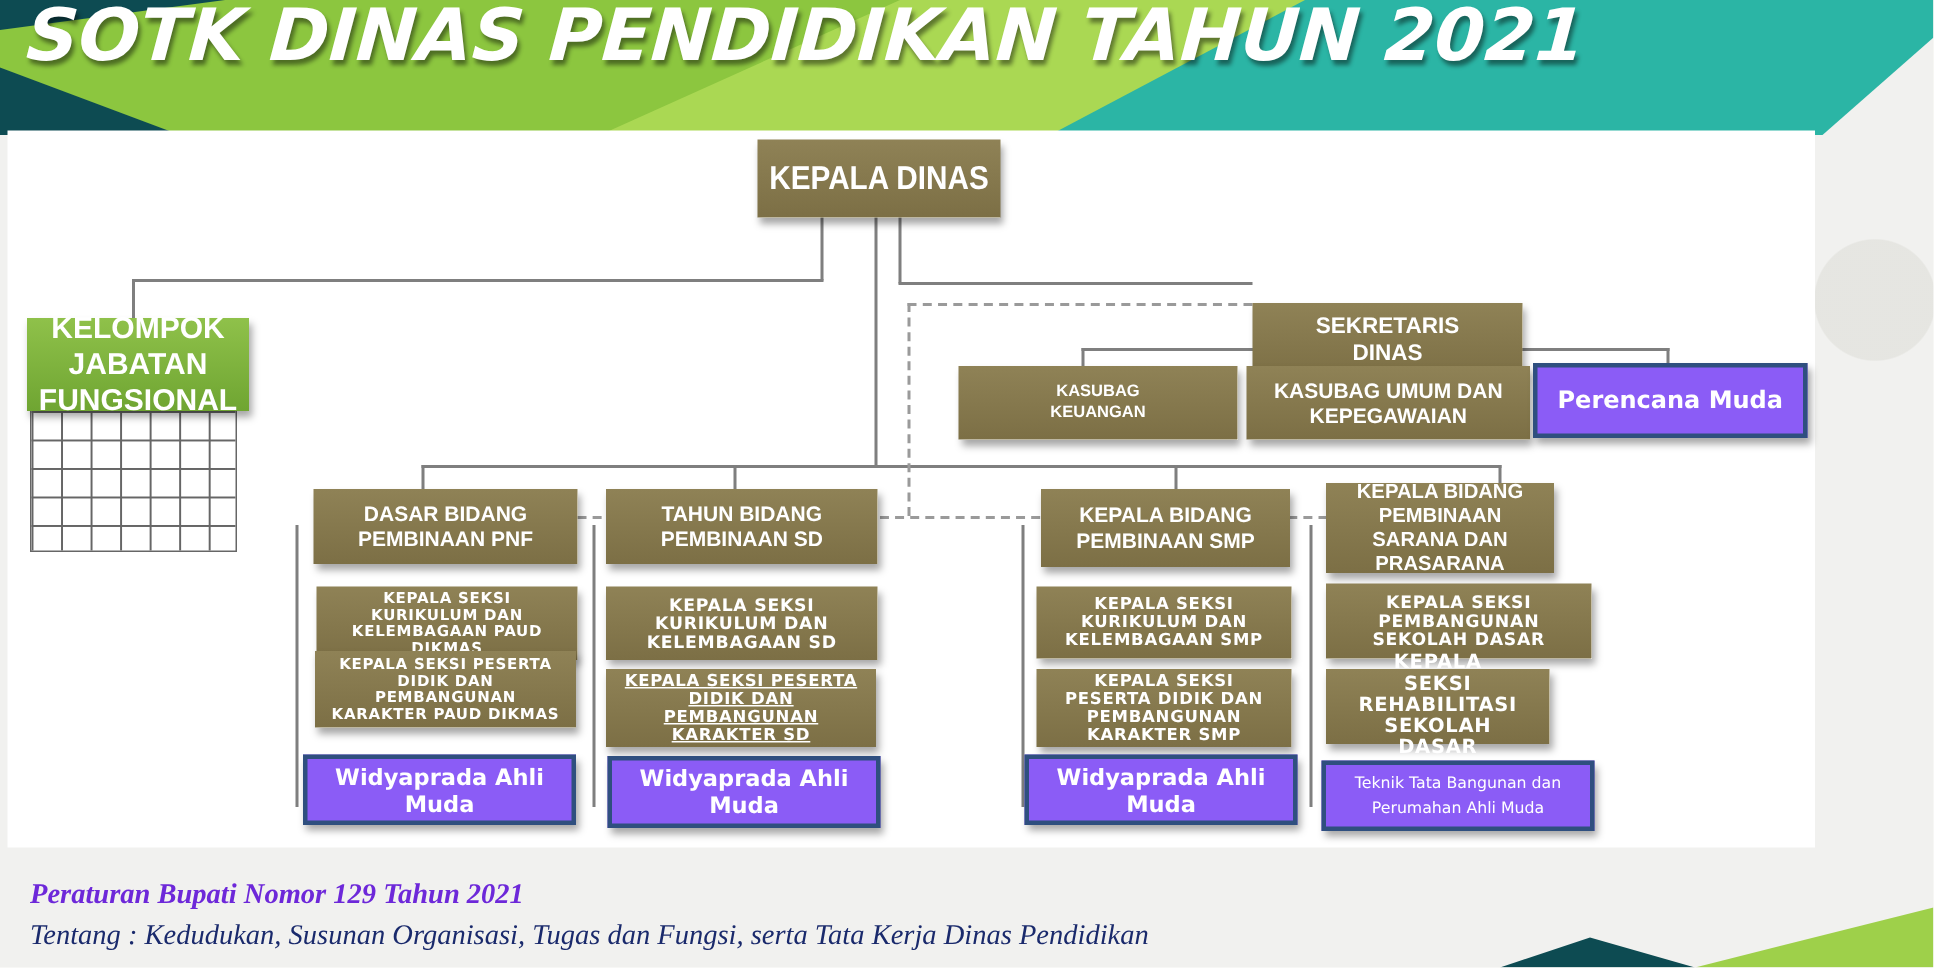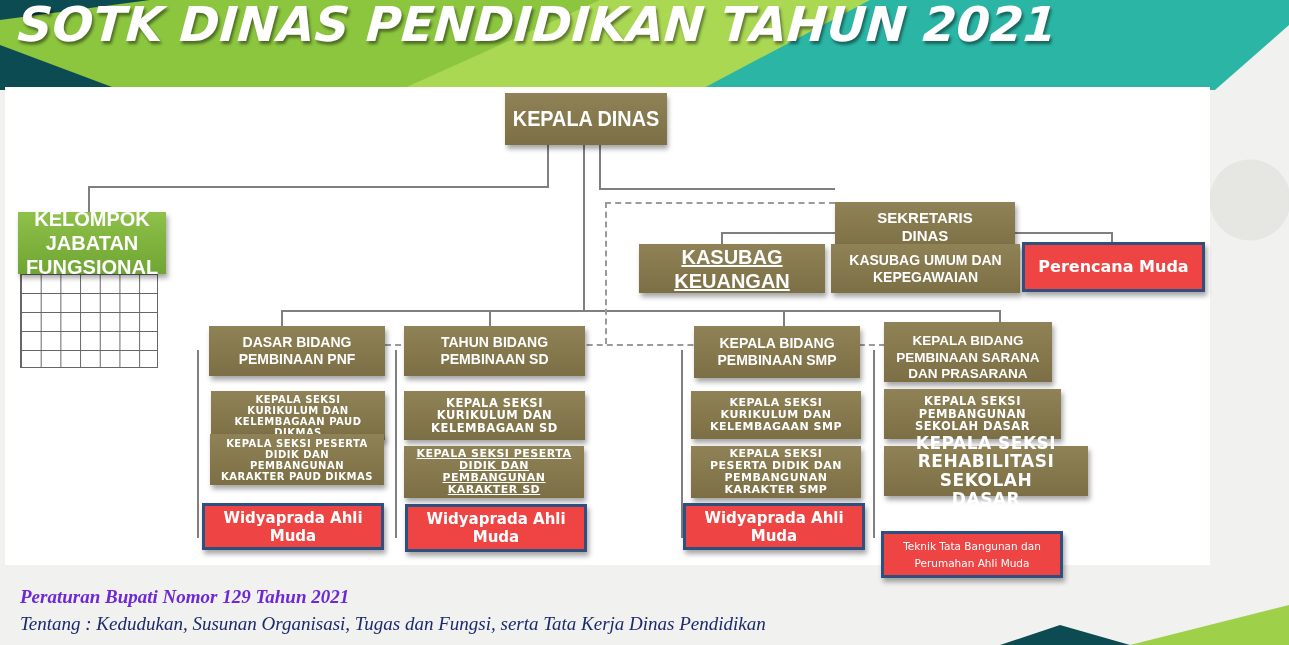--- a/index.html
+++ b/index.html
@@ -11,21 +11,21 @@
   .band{position:absolute;left:0;top:0;width:1289px;height:90px;overflow:hidden;}
   .band svg{position:absolute;left:0;top:0;}
   .title{position:absolute;left:18px;top:-4px;font-family:"DejaVu Sans",sans-serif;font-weight:bold;font-style:italic;font-size:48px;color:#fff;letter-spacing:0px;text-shadow:2px 3px 3px rgba(0,0,0,.45);white-space:nowrap;transform:skewX(-4deg);}
   .panel{position:absolute;left:5px;top:87px;width:1205px;height:478px;background:#fff;}
   .bottom-deco{position:absolute;left:0;top:560px;width:1289px;height:85px;}
   .line{position:absolute;background:#7f7f7f;}
   .dash-h{position:absolute;height:0;border-top:2px dashed #9a9a9a;}
   .dash-v{position:absolute;width:0;border-left:2px dashed #9a9a9a;}
   .box{position:absolute;background:linear-gradient(#8f8256,#7c6f45);color:#fff;font-weight:bold;display:flex;align-items:center;justify-content:center;text-align:center;box-shadow:2px 4px 5px rgba(0,0,0,.35);line-height:1.2;}
   .box.green{background:linear-gradient(#8fc14a,#6fa532);}
-  .box.blue{background:#ef4444;border:3px solid #2f4f7f;box-sizing:border-box;font-family:"DejaVu Sans",sans-serif;}
+  .box.blue{background:#8b5cf6;border:3px solid #2f4f7f;box-sizing:border-box;font-family:"DejaVu Sans",sans-serif;}
   .box.seksi{font-family:"DejaVu Sans",sans-serif;font-size:10.5px;letter-spacing:.5px;line-height:1.1;}
   .grid{position:absolute;left:20px;top:273px;width:138px;height:95px;border:1px solid #666;box-sizing:border-box;
     background-image:linear-gradient(#666 1px,transparent 1px),linear-gradient(90deg,#666 1px,transparent 1px);
     background-size:100% 19px,19.7px 100%;}
   .footer1{position:absolute;left:20px;top:586px;font-family:"Liberation Serif",serif;font-style:italic;font-weight:bold;font-size:19px;color:#6d28d9;}
   .footer2{position:absolute;left:20px;top:613px;font-family:"Liberation Serif",serif;font-style:italic;font-size:19px;color:#1a2a6c;}
 </style>
 </head>
 <body>
 
@@ -81,21 +81,21 @@
 </div>
 
 <div class="box" style="left:496px;top:93px;width:180px;height:52px;font-size:22px;font-weight:bold;transform:scaleX(.9);">
   <span>KEPALA DINAS</span>
 </div>
 
 <div class="box" style="left:835px;top:162px;width:180px;height:49px;font-size:15px;padding:0 30px;box-sizing:border-box;margin-top:40px;">
   <span>SEKRETARIS DINAS</span>
 </div>
 
-<div class="box" style="left:639px;top:244px;width:186px;height:49px;font-size:20px;padding:0 40px;box-sizing:border-box;text-decoration:underline;">
+<div class="box" style="left:639px;top:244px;width:186px;height:49px;font-size:11px;padding:0 40px;box-sizing:border-box;">
   <span>KASUBAG KEUANGAN</span>
 </div>
 <div class="box" style="left:831px;top:244px;width:189px;height:49px;font-size:14px;padding:0 18px;box-sizing:border-box;">
   <span>KASUBAG UMUM DAN KEPEGAWAIAN</span>
 </div>
 <div class="box blue" style="left:1022px;top:242px;width:183px;height:50px;font-size:16px;">
   <span>Perencana Muda</span>
 </div>
 
 <div class="box" style="left:209px;top:326px;width:176px;height:50px;font-size:14px;padding:0 20px;box-sizing:border-box;">
@@ -130,27 +130,27 @@
 <div class="box seksi" style="left:691px;top:391px;width:170px;height:48px;font-size:11px;padding:0 6px;box-sizing:border-box;">
   <span>KEPALA SEKSI KURIKULUM DAN KELEMBAGAAN SMP</span>
 </div>
 <div class="box seksi" style="left:691px;top:446px;width:170px;height:52px;font-size:11px;padding:0 8px;box-sizing:border-box;">
   <span>KEPALA SEKSI PESERTA DIDIK DAN PEMBANGUNAN KARAKTER SMP</span>
 </div>
 <div class="box blue" style="left:683px;top:503px;width:182px;height:47px;font-size:15px;">
   <span>Widyaprada Ahli Muda</span>
 </div>
 
-<div class="box" style="left:884px;top:322px;width:168px;height:60px;font-size:13.5px;padding:0 12px;box-sizing:border-box;align-items:flex-end;">
+<div class="box" style="left:884px;top:322px;width:152px;height:60px;font-size:13.5px;padding:0 12px;box-sizing:border-box;">
   <span>KEPALA BIDANG PEMBINAAN SARANA DAN PRASARANA</span>
 </div>
 <div class="box seksi" style="left:884px;top:389px;width:177px;height:50px;font-size:11.5px;padding:4px 20px;box-sizing:border-box;">
   <span>KEPALA SEKSI PEMBANGUNAN SEKOLAH DASAR</span>
 </div>
-<div class="box seksi" style="left:884px;top:446px;width:204px;height:50px;font-size:17px;padding:0 24px;box-sizing:border-box;">
+<div class="box seksi" style="left:884px;top:446px;width:149px;height:50px;font-size:13px;padding:0 24px;box-sizing:border-box;">
   <span>KEPALA SEKSI REHABILITASI SEKOLAH DASAR</span>
 </div>
-<div class="box blue" style="left:881px;top:507px;width:182px;height:47px;font-size:10.5px;padding:0 14px;font-weight:normal;line-height:1.6;margin-top:24px;">
+<div class="box blue" style="left:881px;top:507px;width:182px;height:47px;font-size:10.5px;padding:0 14px;font-weight:normal;line-height:1.6;">
   <span>Teknik Tata Bangunan dan Perumahan Ahli Muda</span>
 </div>
 
 <div class="footer1">Peraturan Bupati Nomor 129 Tahun 2021</div>
 <div class="footer2">Tentang : Kedudukan, Susunan Organisasi, Tugas dan Fungsi, serta Tata Kerja Dinas Pendidikan</div>
 
 </body></html>

